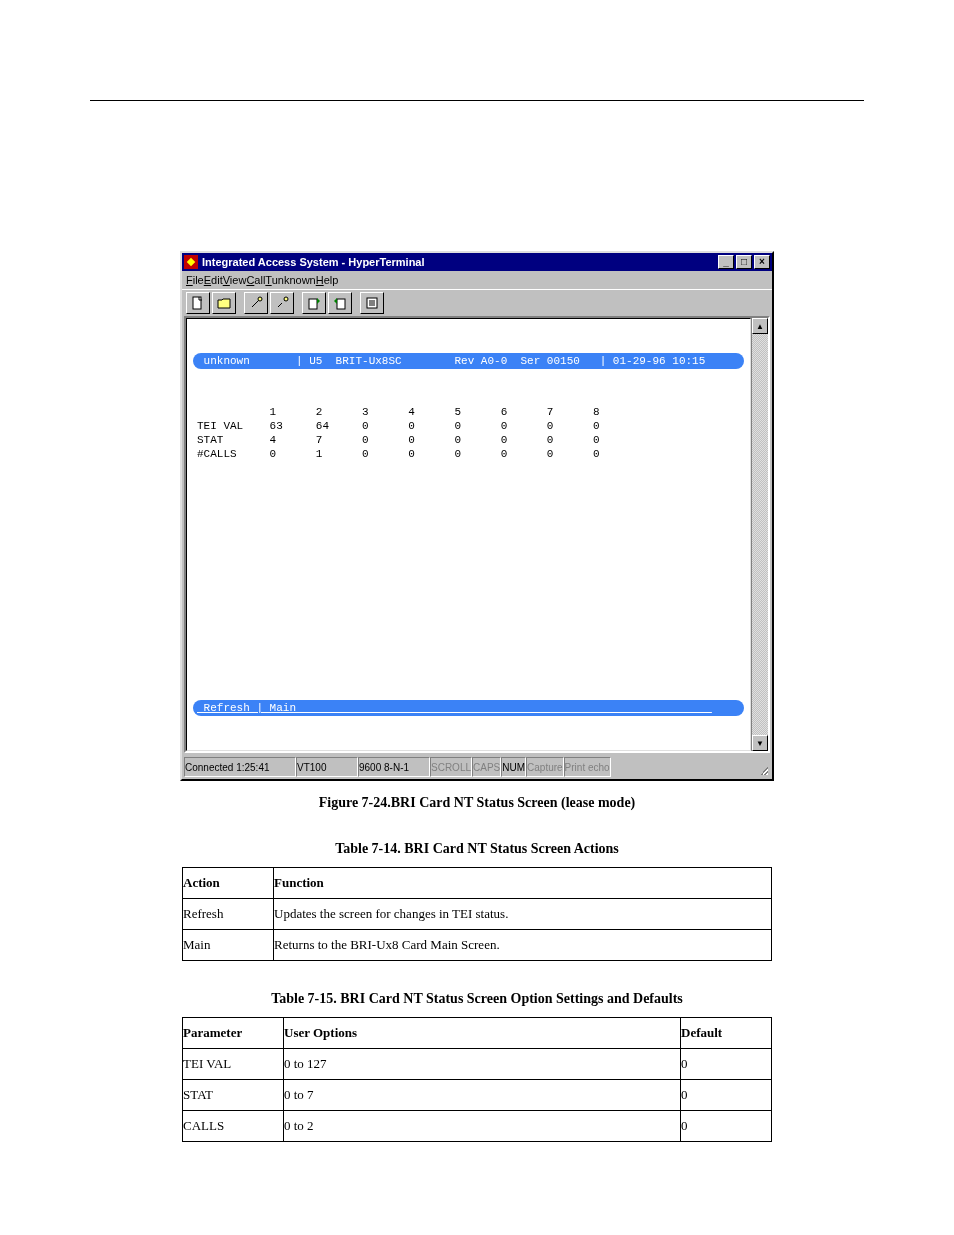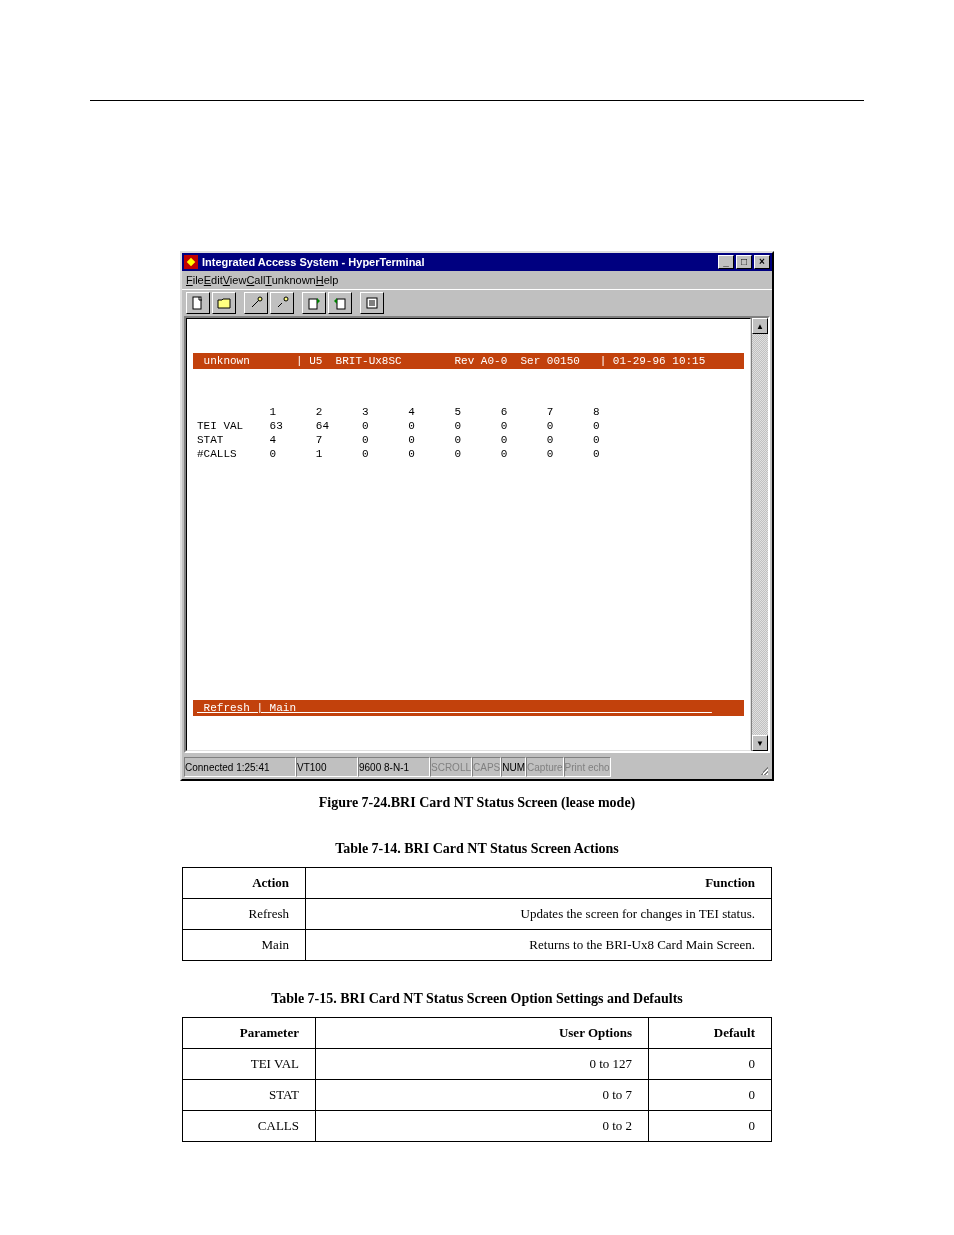--- a/index.html
+++ b/index.html
@@ -134,25 +134,26 @@
   }
   .sb-space { flex: 1; }
   .term {
     font-family: "Courier New", monospace;
     font-size: 11px;
     line-height: 14px;
     color: #000;
     white-space: pre;
   }
   .term .hdr, .term .ftr {
-    background: #c2410c;
+    background: #3b82f6;
     color: #fff;
     display: block;
     padding: 1px 4px;
     margin-bottom: 4px;
+    border-radius: 8px;
   }
   .term .body {
     padding: 4px 4px;
     min-height: 260px;
     display: block;
   }
   .term .ftr {
     margin-top: 3px;
     margin-bottom: 0;
     text-decoration: underline;
@@ -204,23 +205,23 @@
     margin-right: 90px;
   }
   table.opt {
     border-collapse: collapse;
     width: 590px;
     margin: 10px auto 0 auto;
     font-size: 13px;
   }
   table.opt th, table.opt td {
     border: 1px solid #000;
-    padding: 4px 16px;
+    padding: 4px 0;
     font-weight: normal;
-    text-align: right;
+    text-align: left;
     height: 22px;
   }
   table.opt th {
     font-weight: bold;
   }
 </style>
 </head>
 <body>
 
 <div class="page">

